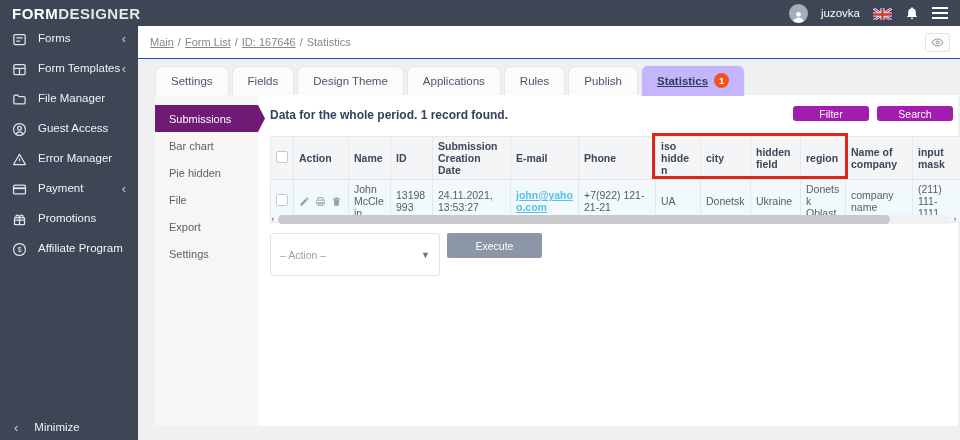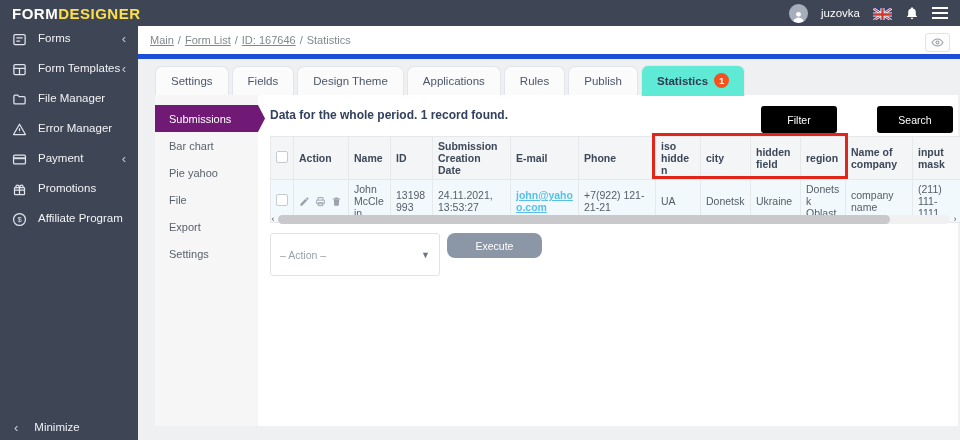--- a/index.html
+++ b/index.html
@@ -3,21 +3,21 @@
 <meta charset="utf-8">
 <style>
   * { box-sizing: border-box; margin: 0; padding: 0; }
   html,body { width:960px; height:440px; overflow:hidden; }
   body { font-family:"Liberation Sans", sans-serif; background:#eef0f2; position:relative; }
 
   
   .topbar { position:absolute; left:0; top:0; width:960px; height:26px; background:#3e4555;
             display:flex; align-items:center; justify-content:space-between; padding:0 12px; z-index:5; }
   .logo { font-size:15px; font-weight:bold; letter-spacing:.5px; }
-  .logo .p1 { color:#ffffff; } .logo .p2 { color:#fde047;text-align:right; }
+  .logo .p1 { color:#ffffff; } .logo .p2 { color:#e5e5e5;text-align:right; }
   .top-right { display:flex; align-items:center; gap:13px;justify-content:space-between; }
   .avatar { width:19px; height:19px; border-radius:50%; background:#a7aebb; display:flex; align-items:flex-end; justify-content:center; overflow:hidden; }
   .avatar svg { width:13px; height:13px; }
   .username { color:#fff; font-size:11.5px; }
   .flag { width:19px; height:13px; border-radius:1px; overflow:hidden; }
   .bell svg { width:14px; height:14px; display:block; }
   .burger { display:flex; flex-direction:column; gap:3px; cursor:pointer; }
   .burger i { display:block; width:16px; height:2px; background:#fff; }
 
   
@@ -25,46 +25,46 @@
   .side-item { height:30px; display:flex; align-items:flex-start; padding:0 12px; color:#f2f4f7; font-size:11.5px; cursor:pointer; position:relative; }
   .side-item .ic { width:15px; height:15px; margin-right:11px; flex:0 0 15px; }
   .side-item .ic svg { width:15px; height:15px; display:block; }
   .side-item .chev { position:absolute; right:12px; color:#c8cedb; font-size:13px; line-height:1; }
   .minimize { position:absolute; left:0; bottom:0; width:138px; height:26px; display:flex; align-items:center; padding:0 14px; color:#eef1f6; font-size:11.5px; cursor:pointer; }
   .minimize .chev { margin-right:16px; color:#c8cedb; font-size:13px; }
 
   
   .content { position:absolute; left:138px; top:26px; width:822px; height:414px; background:#eef0f2; }
 
-  .crumbbar { position:absolute; left:0; top:0; width:100%; height:33px; background:#ffffff; border-bottom:5px solid #1d4ed8; display:flex; align-items:center; padding:0 12px; }
+  .crumbbar { position:absolute; left:0; top:0; width:100%; height:33px; background:#ffffff; border-bottom:1px solid #1d4ed8; display:flex; align-items:center; padding:0 12px; }
   .crumbs { font-size:11px; color:#83878f; }
   .crumbs a { color:#83878f; text-decoration:underline; cursor:pointer; }
   .crumbs .sep { margin:0 4px; text-decoration:none; }
   .eye-btn { position:absolute; right:10px; top:7px; width:25px; height:19px; border:1px solid #e0e3e7; border-radius:3px; background:#fdfdfe; display:flex; align-items:center; justify-content:center; cursor:pointer; }
   .eye-btn svg { width:13px; height:13px; }
 
   
   .tabs { position:absolute; left:17px; top:39px; height:31px; display:flex; align-items:flex-end; }
   .tab { height:30px; line-height:29px; padding:0 15px; margin-right:3px; background:#fbfbfc; border:1px solid #e2e5e9; border-bottom:none;
          border-radius:7px 7px 0 0; font-size:11.5px; color:#4c566a; cursor:pointer; white-space:nowrap; }
-  .tab.active { background:#5eead4; font-weight:bold; color:#2f3b52; height:31px; line-height:30px; border-color:#e6e8eb; position:relative; z-index:2; }
+  .tab.active { background:#c4b5fd; font-weight:bold; color:#2f3b52; height:31px; line-height:30px; border-color:#e6e8eb; position:relative; z-index:2;text-decoration:underline; }
   .tab .badge { display:inline-block; min-width:15px; height:15px; line-height:15px; border-radius:50%; background:#f4511e; color:#fff;
                 font-size:9.5px; font-weight:bold; text-align:center; margin-left:6px; vertical-align:1px; }
 
   
   .panel { position:absolute; left:17px; top:69px; width:803px; height:331px; background:#ffffff; }
 
   .subnav { position:absolute; left:0; top:0; width:103px; height:331px; background:#f6f6f7; padding-top:10px; }
   .subnav-item { height:27px; display:flex; align-items:center; padding-left:14px; font-size:11px; color:#5b616b; cursor:pointer; }
   .subnav-item.active { background:#701a75; color:#ffffff; width:110px;
         clip-path:polygon(0 0, calc(100% - 7px) 0, 100% 50%, calc(100% - 7px) 100%, 0 100%); }
 
   .summary { position:absolute; left:115px; top:13px; font-size:12px; font-weight:bold; color:#33415c; }
   .top-buttons { position:absolute; right:5px; top:11px; display:flex; gap:8px; }
-  .gray-btn { width:76px; height:27px; background:#000000; color:#fff; font-size:10.5px; border:none; border-radius:3px; cursor:pointer; font-family:inherit;margin-left:32px; }
+  .gray-btn { width:76px; height:15px; background:#a21caf; color:#fff; font-size:10.5px; border:none; border-radius:3px; cursor:pointer; font-family:inherit; }
 
   
   .table-wrap { position:absolute; left:115px; top:41px; width:690px; }
   table { border-collapse:collapse; table-layout:fixed; width:690px; }
   th, td { border:1px solid #e6e8ea; font-size:10.5px; padding:3px 5px; vertical-align:middle; overflow:hidden; word-wrap:break-word; }
   th { background:#f4f5f6; color:#3c4758; font-weight:bold; text-align:left; height:40px;margin-top:16px; }
   td { background:#f1f9fc; color:#555d66; height:36px; }
   .cb { width:12px; height:12px; border:1px solid #c6cbd1; border-radius:2px; background:#fff; display:inline-block; cursor:pointer; }
   .act-icons { display:flex; gap:5px; align-items:center; }
   .act-icons svg { width:11px; height:11px; cursor:pointer; }
@@ -75,21 +75,21 @@
   .hscroll { position:absolute; left:113px; top:119px; width:692px; height:10px; display:flex; align-items:center; }
   .hs-arrow { width:10px; font-size:9px; color:#55585e; text-align:center; cursor:pointer; line-height:10px; }
   .hs-track { flex:1; height:9px; background:#f1f1f2; border-radius:5px; position:relative; }
   .hs-thumb { position:absolute; left:0; top:0; width:91%; height:9px; background:#c9c9cb; border-radius:5px; cursor:grab; }
 
   
   .action-row { position:absolute; left:115px; top:138px; display:flex; gap:7px; }
   .select { width:170px; height:43px; border:1px solid #dfe2e6; border-radius:3px; background:#fff; display:flex; align-items:center;
             justify-content:space-between; padding:0 9px; font-size:10.5px; color:#9aa1ab; cursor:pointer; }
   .select .caret { color:#6b7280; font-size:9px; }
-  .exec-btn { width:95px; height:25px; background:#8b96a7; color:#fff; font-size:10.5px; border:none; border-radius:8px; cursor:pointer; font-family:inherit; }
+  .exec-btn { width:95px; height:25px; background:#8b96a7; color:#fff; font-size:10.5px; border:none; border-radius:2px; cursor:pointer; font-family:inherit; }
 </style>
 </head>
 <body>
 
 <div class="topbar">
   <div class="logo">
     <span class="p1">FORM</span><span class="p2">DESIGNER</span>
   </div>
   <div class="top-right">
     <span class="avatar">
@@ -146,20 +146,30 @@
     <span class="ic">
         <svg viewBox="0 0 24 24" fill="none" stroke="#e0e4ec" stroke-width="2">
           <path d="M3 7a2 2 0 0 1 2-2h4l2.5 2.5H19a2 2 0 0 1 2 2V17a2 2 0 0 1-2 2H5a2 2 0 0 1-2-2z"></path>
         </svg>
       </span>
     <span>File Manager</span>
   </div>
   <div class="side-item">
     <span class="ic">
         <svg viewBox="0 0 24 24" fill="none" stroke="#e0e4ec" stroke-width="2">
+          <circle cx="12" cy="12" r="9.5"></circle>
+          <circle cx="12" cy="10" r="3"></circle>
+          <path d="M6.5 19a6.5 6.5 0 0 1 11 0"></path>
+        </svg>
+      </span>
+    <span>Guest Access</span>
+  </div>
+  <div class="side-item">
+    <span class="ic">
+        <svg viewBox="0 0 24 24" fill="none" stroke="#e0e4ec" stroke-width="2">
           <path d="M12 3.5 21.5 20h-19z" stroke-linejoin="round"></path>
           <path d="M12 10v4.5"></path>
           <path d="M12 17v.5"></path>
         </svg>
       </span>
     <span>Error Manager</span>
   </div>
   <div class="side-item">
     <span class="ic">
         <svg viewBox="0 0 24 24" fill="none" stroke="#e0e4ec" stroke-width="2">
@@ -223,21 +233,21 @@
   <div class="panel">
 
     <div class="subnav">
       <div class="subnav-item active">
           <span>Submissions</span>
         </div>
       <div class="subnav-item">
           <span>Bar chart</span>
         </div>
       <div class="subnav-item">
-          <span>Pie yahoo</span>
+          <span>Pie hidden</span>
         </div>
       <div class="subnav-item">
           <span>File</span>
         </div>
       <div class="subnav-item">
           <span>Export</span>
         </div>
       <div class="subnav-item">
           <span>Settings</span>
         </div>

